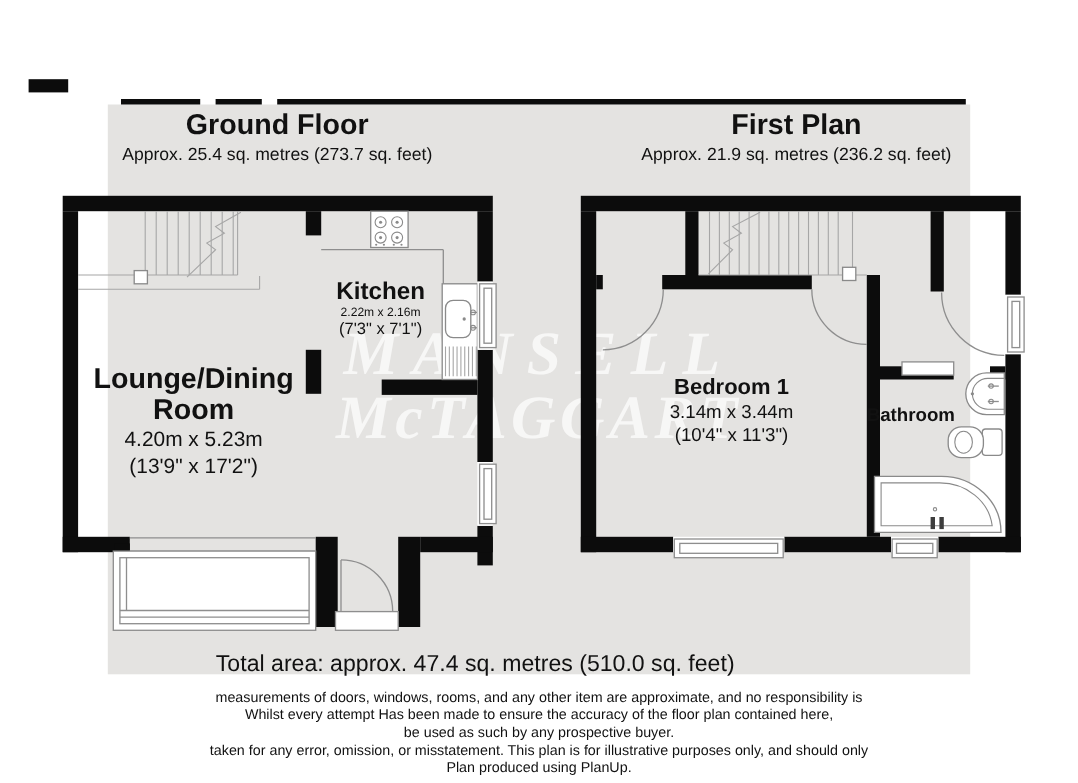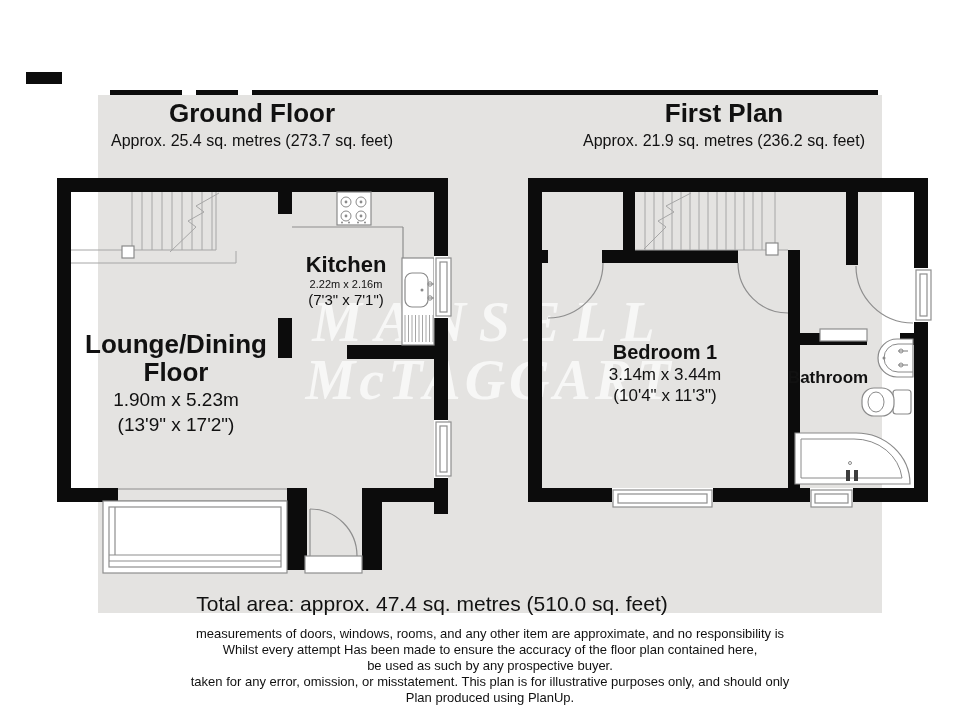--- a/index.html
+++ b/index.html
@@ -270,22 +270,22 @@
     </g>
   </svg>
 
   <div class="label floor-title" style="left:252px;top:100px;">Ground Floor</div>
   <div class="label floor-area" style="left:252px;top:132px;">Approx. 25.4 sq. metres (273.7 sq. feet)</div>
 
   <div class="label floor-title" style="left:724px;top:100px;">First Plan</div>
   <div class="label floor-area" style="left:724px;top:132px;">Approx. 21.9 sq. metres (236.2 sq. feet)</div>
 
   <div class="label" id="lounge-label" style="left:176px;top:330px;">
-    <div class="room-name">Lounge/Dining Floor</div>
-    <div class="room-dim">1.90m x 5.23m</div>
+    <div class="room-name">Lounge/Dining Room</div>
+    <div class="room-dim">4.20m x 5.23m</div>
     <div class="room-dim2 room-dim">(13'9" x 17'2")</div>
   </div>
 
   <div class="label" id="kitchen-label" style="left:346px;top:253px;">
     <div class="room-name">Kitchen</div>
     <div class="room-dim">2.22m x 2.16m</div>
     <div class="room-dim2 room-dim">(7'3" x 7'1")</div>
   </div>
 
   <div class="label" id="bedroom-label" style="left:665px;top:342px;">

